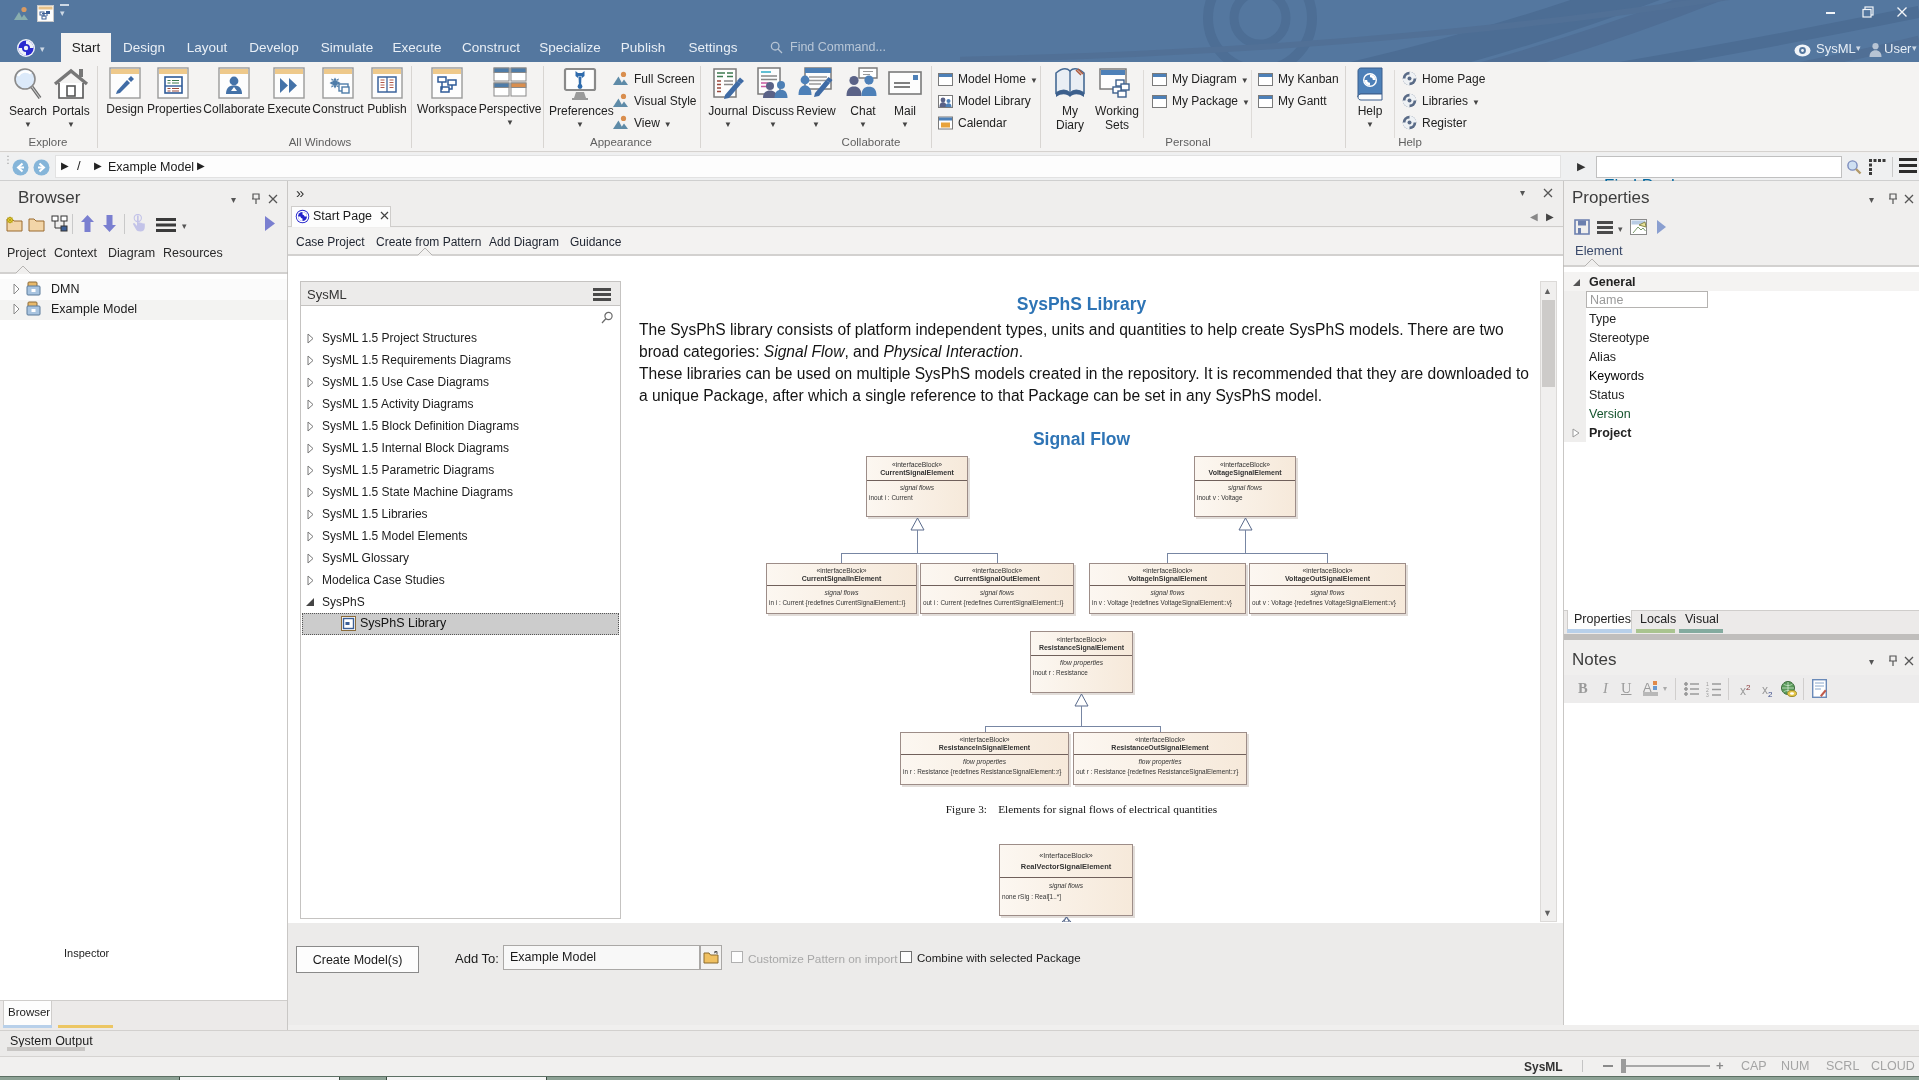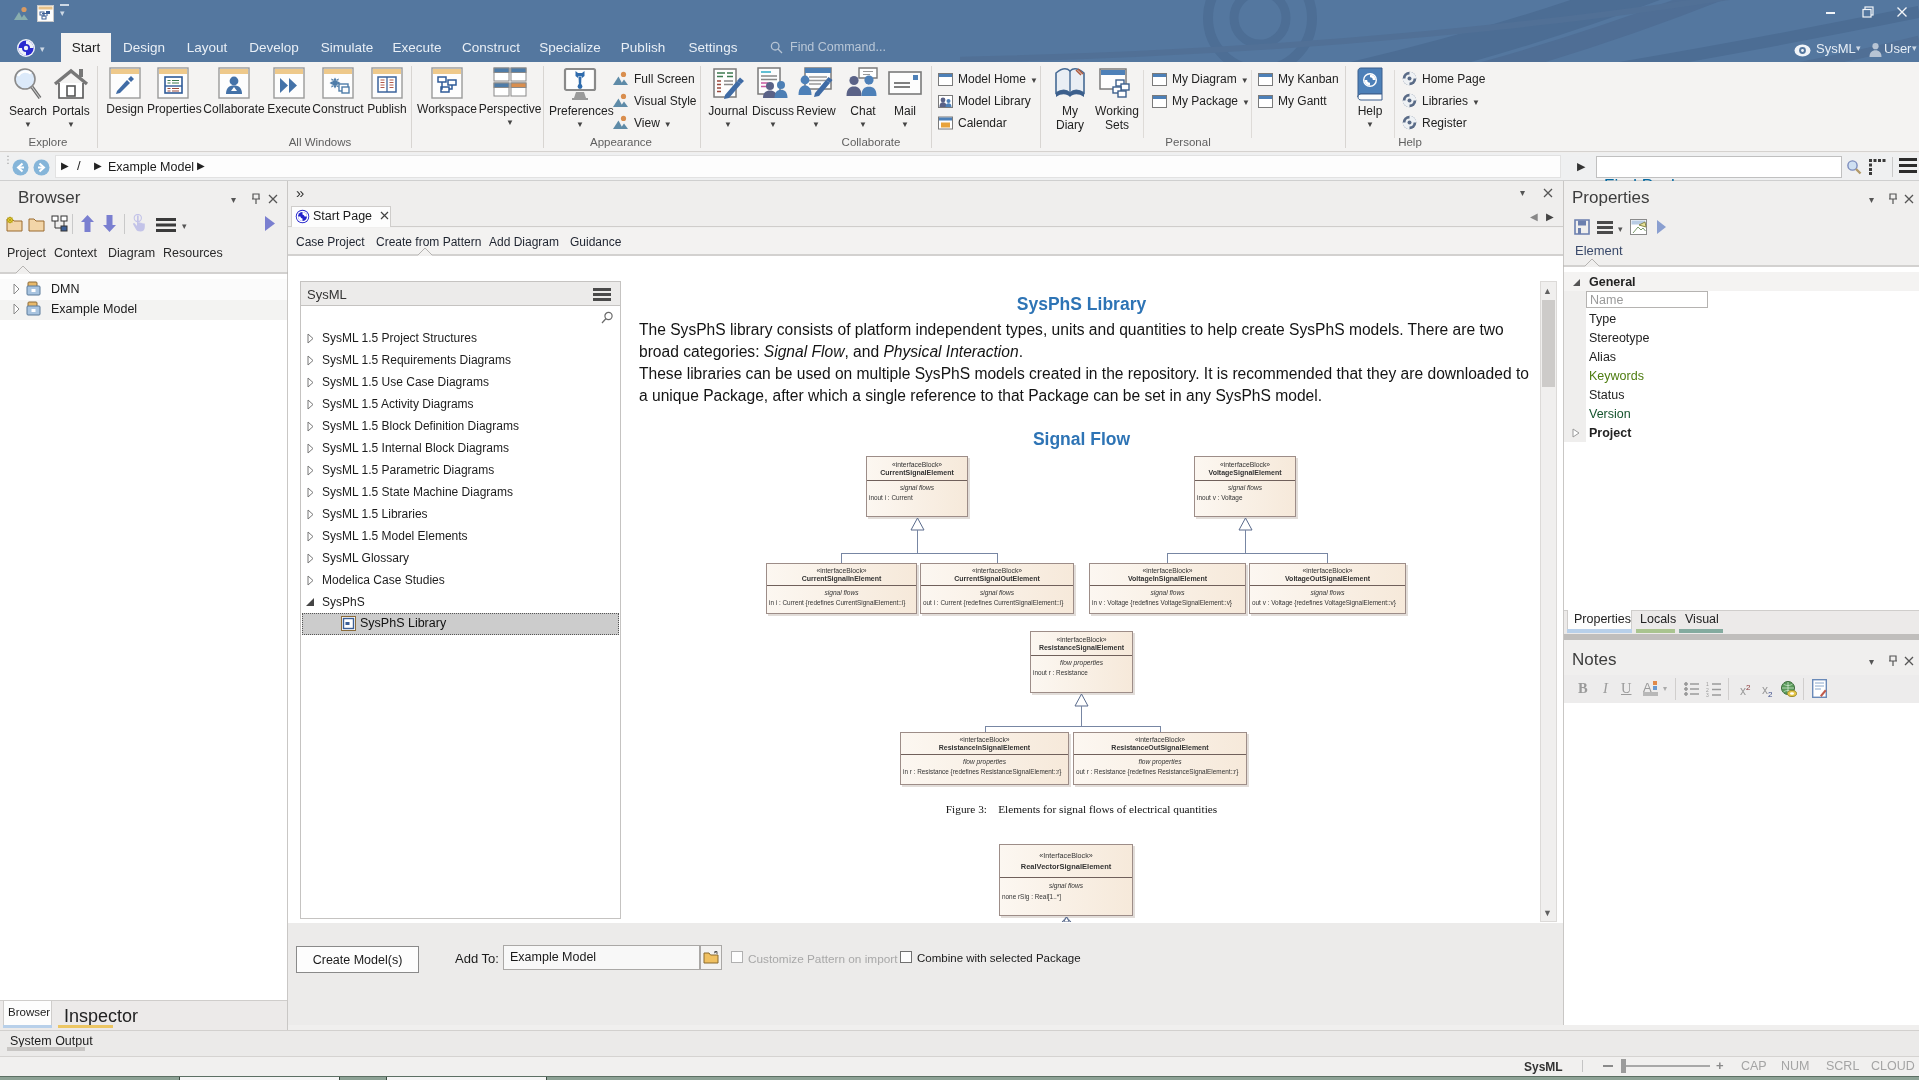--- a/index.html
+++ b/index.html
@@ -514,21 +514,21 @@
     <rect x="2" y="1" width="9" height="6" rx="1" fill="#e8b96a" stroke="#8a6b3a"></rect>
     <rect x="1" y="5" width="13" height="9" rx="1" fill="#a8c4e0" stroke="#5a7a9a"></rect>
     <rect x="5.5" y="8" width="4" height="3" fill="#fff"></rect>
   </svg>
 <div class="abs" style="left:51px;top:302px;font-size:12.5px;color:#1a1a1a">Example Model</div>
 
 <div class="abs" style="left:0px;top:1000px;width:287px;height:30px;background:#eceae9;border-top:1px solid #cfcdcb"></div>
 <div class="abs" style="left:3px;top:1001px;width:49px;height:27px;background:#fdfdfd;border:1px solid #cfcdcb;border-top:none"></div>
 <div class="abs" style="left:8px;top:1006px;font-size:11.5px;color:#222">Browser</div>
 <div class="abs" style="left:3px;top:1025px;width:49px;height:3px;background:#b8d0ea"></div>
-<div class="abs" style="left:64px;top:1006px;font-size:18px;color:#222">Inspector</div>
+<div class="abs" style="left:64px;top:947px;font-size:11px;color:#222">Inspector</div>
 <div class="abs" style="left:58px;top:1025px;width:55px;height:3px;background:#ecc663"></div>
 <div class="abs" id="centerpanel"></div>
 
 <div class="abs" style="left:288px;top:181px;width:1275px;height:25px;background:#efeeed"></div>
 <div class="abs" style="left:296px;top:184px;font-size:15px;color:#333">»</div>
 <div class="abs" style="left:1520px;top:187px;color:#555;font-size:10px">▾</div>
 <svg class="abs" style="left:1543px;top:188px" width="10" height="10" viewBox="0 0 10 10" stroke="#555" stroke-width="1.3">
     <path d="M1 1 L9 9 M9 1 L1 9"></path>
   </svg>
 
@@ -792,21 +792,21 @@
 <div class="abs" style="left:1564px;top:272px;width:355px;height:19px;background:#f4f3f2"></div>
 <svg class="abs" style="left:1572px;top:278px" width="9" height="9" viewBox="0 0 9 9">
     <path d="M8 1 V8 H1 Z" fill="#555"></path>
   </svg>
 <div class="abs" style="left:1589px;top:275px;font-size:12.5px;font-weight:bold;color:#222">General</div>
 <div class="abs" style="left:1586px;top:291px;width:122px;height:17px;background:#fff;border:1px solid #b5b3b1"></div>
 <div class="abs" style="left:1590px;top:293px;font-size:12.5px;color:#9a9a9a">Name</div>
 <div class="abs" style="left:1589px;top:312px;font-size:12.5px;color:#222">Type</div>
 <div class="abs" style="left:1589px;top:331px;font-size:12.5px;color:#222">Stereotype</div>
 <div class="abs" style="left:1589px;top:350px;font-size:12.5px;color:#222">Alias</div>
-<div class="abs" style="left:1589px;top:369px;font-size:12.5px;color:#4d7c0f">Keywords</div>
+<div class="abs" style="left:1589px;top:369px;font-size:12.5px;color:#000000">Keywords</div>
 <div class="abs" style="left:1589px;top:388px;font-size:12.5px;color:#222">Status</div>
 <div class="abs" style="left:1589px;top:407px;font-size:12.5px;color:#14532d">Version</div>
 <svg class="abs" style="left:1572px;top:428px" width="8" height="10" viewBox="0 0 8 10">
     <path d="M1 1 L7 5 L1 9 Z" fill="#fff" stroke="#9a9a9a"></path>
   </svg>
 <div class="abs" style="left:1589px;top:426px;font-size:12.5px;font-weight:bold;color:#222">Project</div>
 
 <div class="abs" style="left:1564px;top:610px;width:355px;height:24px;background:#eceae9;border-top:1px solid #cfcdcb"></div>
 <div class="abs" style="left:1567px;top:610px;width:65px;height:21px;background:#fdfdfd;border:1px solid #cfcdcb;border-top:none"></div>
 <div class="abs" style="left:1574px;top:612px;font-size:12.5px;color:#222">Properties</div>

